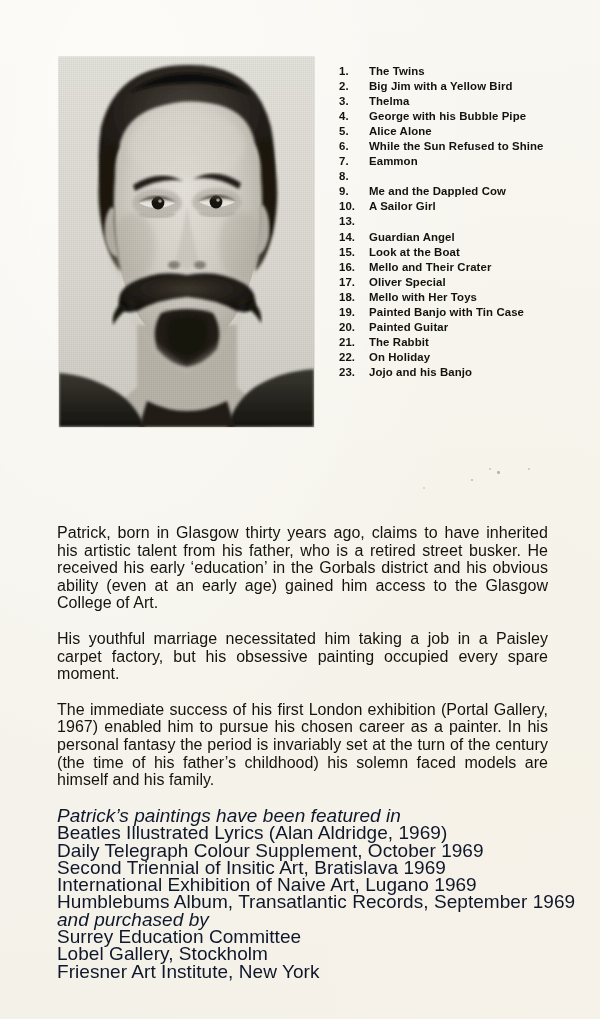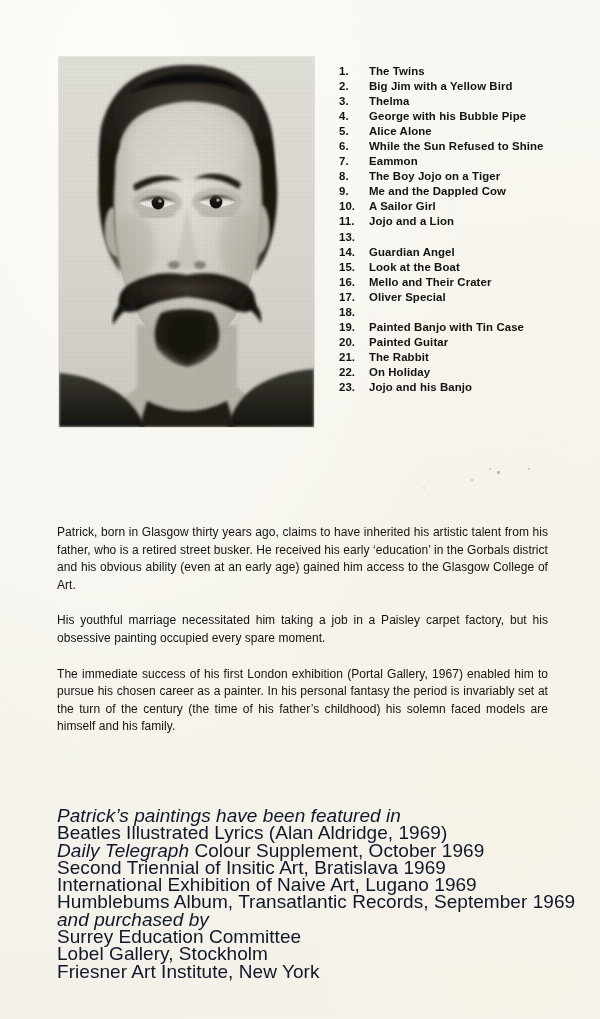--- a/index.html
+++ b/index.html
@@ -74,21 +74,21 @@
   .list-title { flex: 1 1 auto; white-space: nowrap; }
 
   
   #bio {
     position: absolute;
     left: 57px;
     top: 524px;
     width: 491px;
   }
   .para {
-    font-size: 12px;
+    font-size: 16px;
     line-height: 17.6px;
     color: #16130f;
     text-align: justify;
     text-justify: inter-word;
     margin: 0 0 18px 0;
     letter-spacing: .05px;
   }
   .para:last-child { margin-bottom: 16px; }
 
   
@@ -99,21 +99,21 @@
     width: 491px;
   }
   .credit-line {
     font-size: 19px;
     line-height: 17.3px;
     color: #0f172a;
     white-space: nowrap;
     letter-spacing: .05px;
   }
   .credit-line.italic { font-style: italic; }
-  .credit-line .lead-italic { font-style: italic; }
+  .credit-line .lead-italic { }
 
   
   .speck {
     position: absolute;
     background: #8d8a82;
     border-radius: 50%;
     pointer-events: none;
   }
 </style>
 </head>
@@ -250,55 +250,51 @@
       <div class="list-row">
         <span class="list-num">6.</span>
         <span class="list-title">While the Sun Refused to Shine</span>
       </div>
       <div class="list-row">
         <span class="list-num">7.</span>
         <span class="list-title">Eammon</span>
       </div>
       <div class="list-row">
         <span class="list-num">8.</span>
-        <span class="list-title">The Boy Jojo on a Tiger</span>
       </div>
       <div class="list-row">
         <span class="list-num">9.</span>
         <span class="list-title">Me and the Dappled Cow</span>
       </div>
       <div class="list-row">
         <span class="list-num">10.</span>
         <span class="list-title">A Sailor Girl</span>
       </div>
       <div class="list-row">
-        <span class="list-num">11.</span>
-        <span class="list-title">Jojo and a Lion</span>
-      </div>
-      <div class="list-row">
         <span class="list-num">13.</span>
       </div>
       <div class="list-row">
         <span class="list-num">14.</span>
         <span class="list-title">Guardian Angel</span>
       </div>
       <div class="list-row">
         <span class="list-num">15.</span>
         <span class="list-title">Look at the Boat</span>
       </div>
       <div class="list-row">
         <span class="list-num">16.</span>
         <span class="list-title">Mello and Their Crater</span>
       </div>
       <div class="list-row">
         <span class="list-num">17.</span>
         <span class="list-title">Oliver Special</span>
       </div>
       <div class="list-row">
         <span class="list-num">18.</span>
+        <span class="list-title">Mello with Her Toys</span>
       </div>
       <div class="list-row">
         <span class="list-num">19.</span>
         <span class="list-title">Painted Banjo with Tin Case</span>
       </div>
       <div class="list-row">
         <span class="list-num">20.</span>
         <span class="list-title">Painted Guitar</span>
       </div>
       <div class="list-row">

